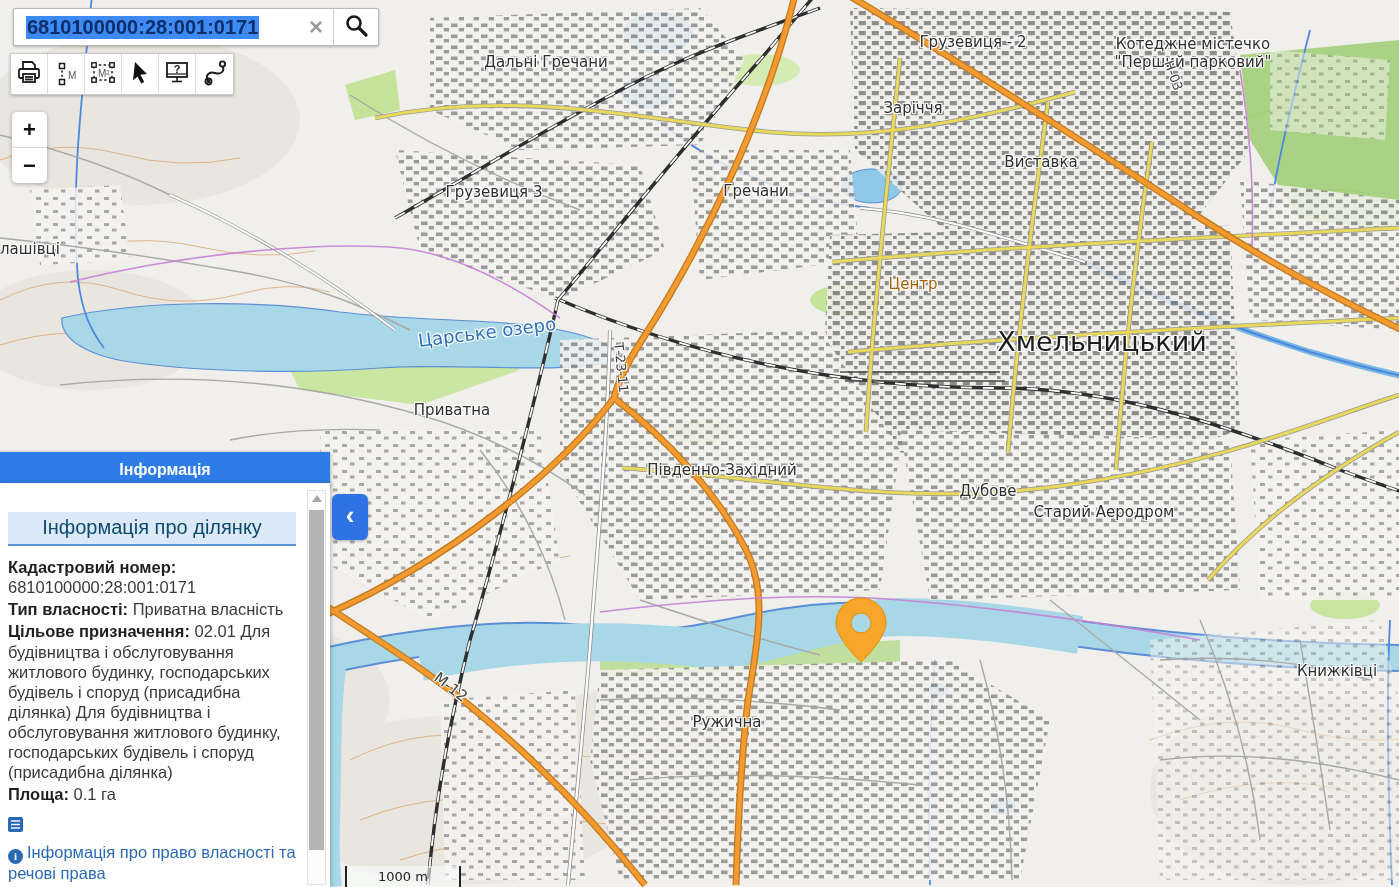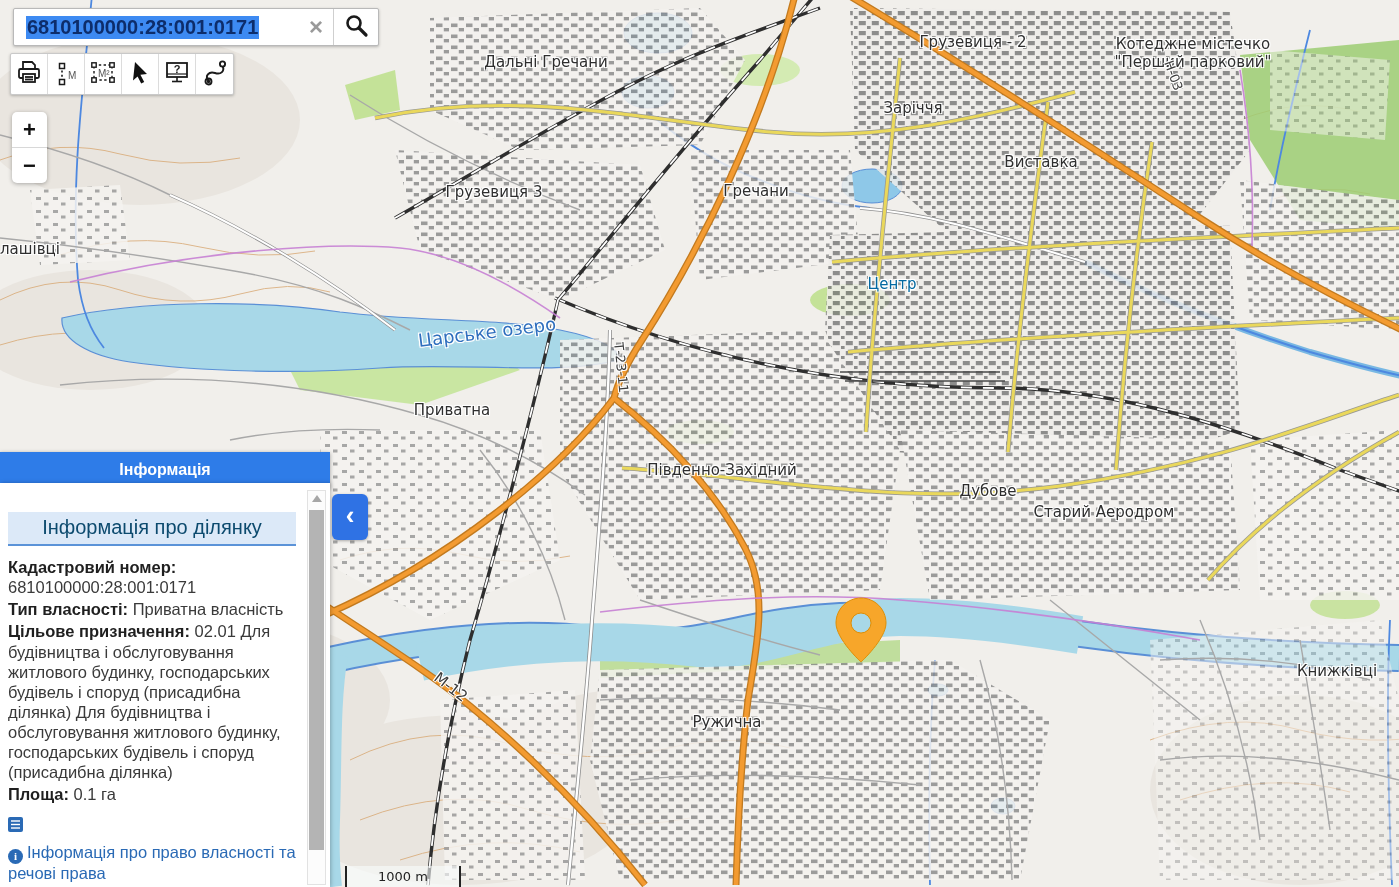--- a/index.html
+++ b/index.html
@@ -256,28 +256,29 @@
 
     
     <div class="mlabel" style="left:546px;top:62px">Дальні Гречани</div>
     <div class="mlabel" style="left:973px;top:42px">Грузевиця - 2</div>
     <div class="mlabel" style="left:1193px;top:44px">Котеджне містечко</div>
     <div class="mlabel" style="left:1193px;top:62px">"Перший парковий"</div>
     <div class="mlabel" style="left:913px;top:108px">Заріччя</div>
     <div class="mlabel" style="left:1041px;top:162px">Виставка</div>
     <div class="mlabel" style="left:494px;top:192px">Грузевиця 3</div>
     <div class="mlabel" style="left:756px;top:191px">Гречани</div>
-    <div class="mlabel" style="left:892px;top:284px;color:#0369a1">Центр</div>
+    <div class="mlabel" style="left:913px;top:284px;color:#a16207">Центр</div>
     <div class="mlabel" style="left:722px;top:470px">Південно-Західний</div>
     <div class="mlabel" style="left:988px;top:491px">Дубове</div>
     <div class="mlabel" style="left:1104px;top:512px">Старий Аеродром</div>
     <div class="mlabel" style="left:727px;top:722px">Ружична</div>
     <div class="mlabel" style="left:1337px;top:671px">Книжківці</div>
     <div class="mlabel edge" style="left:0px;top:249px">лашівці</div>
     <div class="mlabel" style="left:452px;top:410px">Приватна</div>
+    <div class="mlabel city" style="left:1102px;top:341px">Хмельницький</div>
     <div class="mlabel water" style="left:487px;top:332px;transform:translate(-50%,-50%) rotate(-7deg)">Царське озеро</div>
 
     
     <div class="rlabel" style="left:432px;top:678px;transform:rotate(38deg);font-size:15px">М-12</div>
     <div class="rlabel" style="left:596px;top:360px;transform:rotate(84deg)">Т-23-11</div>
     <div class="rlabel" style="left:1158px;top:68px;transform:rotate(70deg)">Н-03</div>
   </div>
 
   <div id="searchbox">
     <div id="searchval"><span class="sel">6810100000:28:001:0171</span></div>

